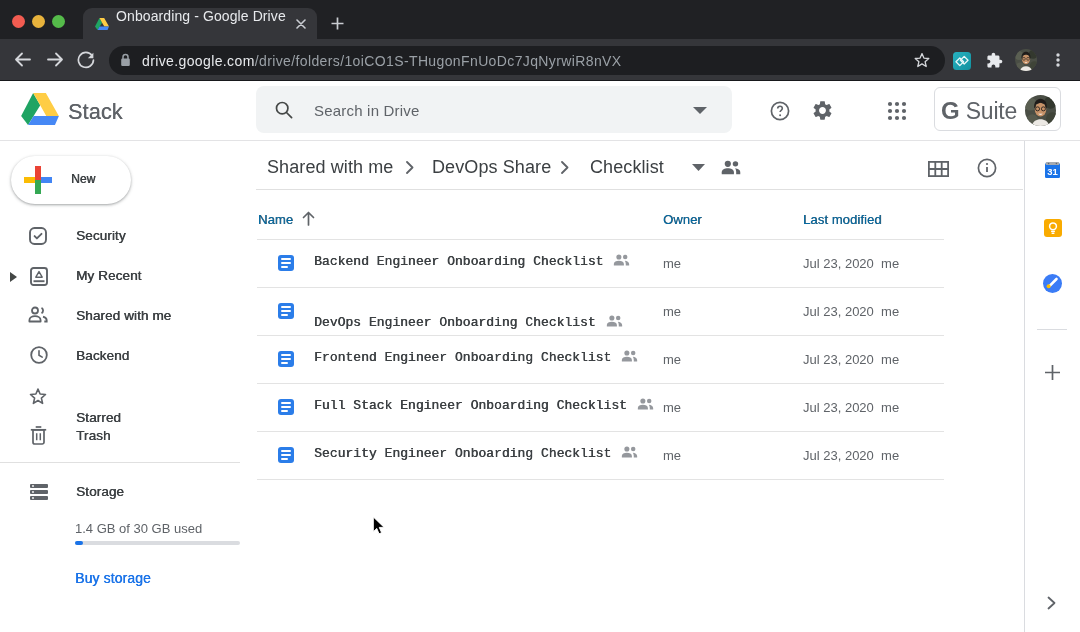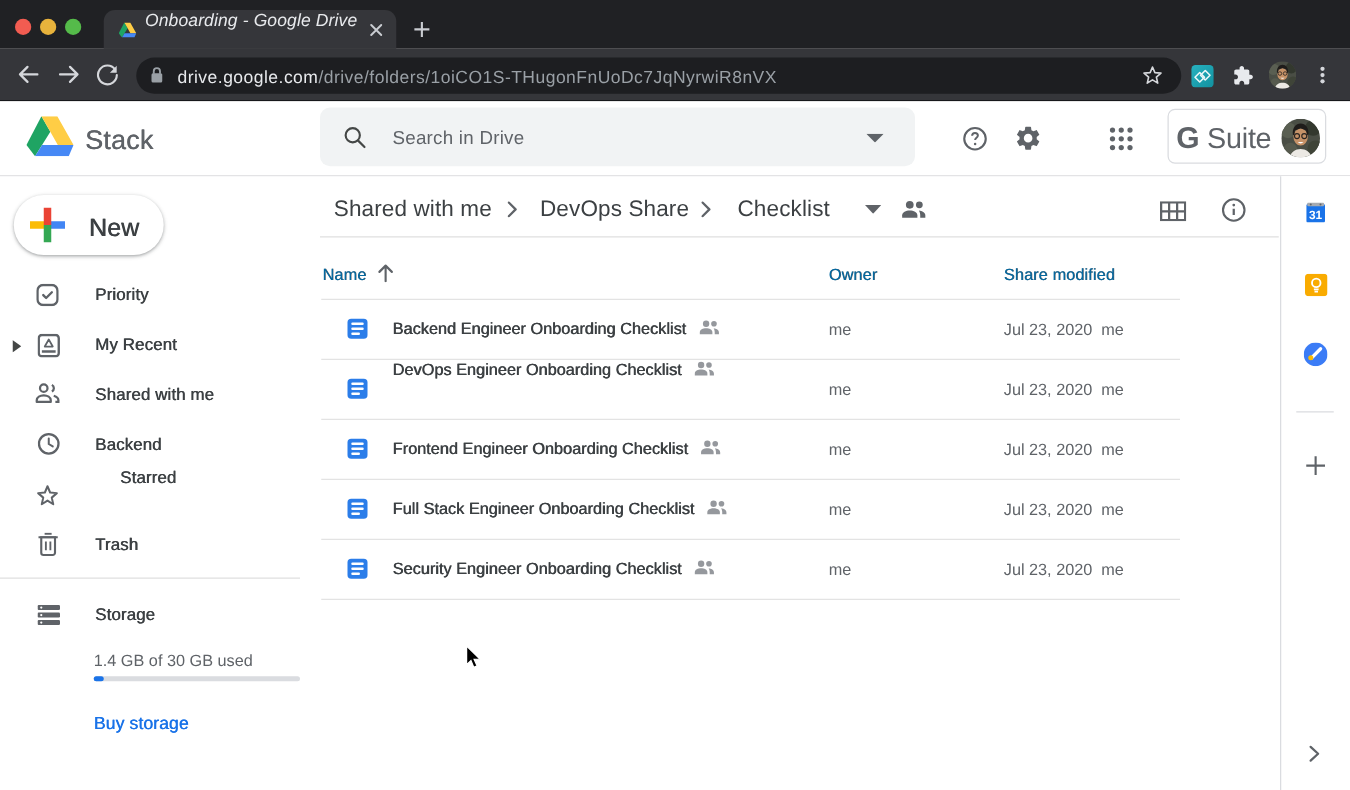--- a/index.html
+++ b/index.html
@@ -5,50 +5,50 @@
 * { margin:0; padding:0; box-sizing:border-box; }
 html,body { width:1080px; height:632px; overflow:hidden; }
 body { font-family:"Liberation Sans",sans-serif; background:#fff; position:relative; }
 .abs { position:absolute; }
 
 
 #frame { position:absolute; left:0; top:0; width:1080px; height:39px; background:#202124; }
 #toolbar { position:absolute; left:0; top:39px; width:1080px; height:42px; background:#35363a; border-bottom:1px solid #17181b; }
 #tab { position:absolute; left:83px; top:8px; width:234px; height:31px; background:#35363a; border-radius:9px 9px 0 0; }
 .tl { position:absolute; top:15px; width:13px; height:13px; border-radius:50%; }
-#tabtitle { position:absolute; left:116px; top:0; width:180px; height:31px; line-height:32px; font-size:14px; color:#e8eaed; letter-spacing:0.1px; white-space:nowrap; overflow:hidden;font-style:italic; }
+#tabtitle { position:absolute; left:116px; top:0; width:180px; height:31px; line-height:32px; font-size:14px; color:#e8eaed; letter-spacing:0.1px; white-space:nowrap; overflow:hidden; }
 #omnibox { position:absolute; left:109px; top:46px; width:836px; height:29px; border-radius:15px; background:#1d1e21; }
 #urltext { position:absolute; left:142px; top:46px; height:29px; line-height:30px; font-size:14px; letter-spacing:0.38px; color:#e8eaed; white-space:nowrap; }
 #urltext span { color:#9aa0a6; }
 
 
 #dheader { position:absolute; left:0; top:81px; width:1080px; height:60px; background:#fff; border-bottom:1px solid #e3e3e5; }
 #drivetext { position:absolute; left:68px; top:100px; font-size:21.5px; color:#5f6368; letter-spacing:0.2px; text-shadow:0.3px 0 0 #5f6368; }
 #searchbar { position:absolute; left:256px; top:86px; width:476px; height:47px; background:#f1f3f4; border-radius:8px; }
 #searchtext { position:absolute; left:314px; top:102px; font-size:15px; color:#5f6368; letter-spacing:0.2px; }
 #gsuitebox { position:absolute; left:934px; top:87px; width:127px; height:44px; border:1px solid #dadce0; border-radius:6px; }
 #gsuitetext { position:absolute; left:941px; top:97px; font-size:23px; color:#5f6368; letter-spacing:-0.2px; }
 #gsuitetext b { font-weight:700; font-size:24px; }
 
 
 #newbtn { position:absolute; left:11px; top:156px; width:120px; height:48px; background:#fff; border-radius:24px; box-shadow:0 1px 2px 0 rgba(60,64,67,.30), 0 1px 3px 1px rgba(60,64,67,.15); }
-#newtext { position:absolute; left:71px; top:172px; font-size:20px; color:#3c4043; letter-spacing:0.1px; text-shadow:0.5px 0 0 #3c4043; }
+#newtext { position:absolute; left:71px; top:172px; font-size:12px; color:#3c4043; letter-spacing:0.1px; text-shadow:0.5px 0 0 #3c4043; }
 .navitem { position:absolute; left:76px; font-size:13.5px; color:#3c4043; letter-spacing:0.1px; text-shadow:0.45px 0 0 #3c4043; }
 #sbdivider { position:absolute; left:0px; top:462px; width:240px; height:1px; background:#e0e0e0; }
 #quota { position:absolute; left:75px; top:521px; font-size:13px; color:#5f6368; }
 #qbar { position:absolute; left:75px; top:541px; width:165px; height:4px; border-radius:2px; background:#dadce0; }
 #qfill { position:absolute; left:0; top:0; width:8px; height:4px; border-radius:2px; background:#1a73e8; }
 #buystorage { position:absolute; left:75px; top:570px; font-size:14px; color:#1a73e8; letter-spacing:0.1px; text-shadow:0.45px 0 0 #1a73e8; }
 
 
 #crumbrow { position:absolute; left:256px; top:141px; width:767px; height:49px; border-bottom:1px solid #e0e0e0; }
 .crumb { position:absolute; top:157px; font-size:18px; color:#3c4043; letter-spacing:0.1px; white-space:nowrap; }
 .hname { position:absolute; top:212px; font-size:13px; color:#0369a1; letter-spacing:0.1px; text-shadow:0.4px 0 0 #5f6368; }
 .rowline { position:absolute; left:257px; width:687px; height:1px; background:#e3e3e3; }
-.rowtitle { position:absolute; left:314px; font-size:13px; color:#3c4043; letter-spacing:0.02px; white-space:nowrap; display:flex; align-items:center; height:16px; margin-top:-1px; text-shadow:0.45px 0 0 #3c4043; }
+.rowtitle { position:absolute; left:314px; font-size:13px; color:#3c4043; letter-spacing:0.02px; white-space:nowrap; display:flex; align-items:flex-start; height:16px; margin-top:-1px; text-shadow:0.45px 0 0 #3c4043;font-family:Liberation Mono, monospace; }
 .rowtitle svg { margin-left:10px; }
 .rowmeta { position:absolute; font-size:13px; color:#5f6368; white-space:nowrap; }
 .docicon { position:absolute; left:278px; width:16px; height:16px; background:#2b7de9; border-radius:3px; }
 .docicon i { position:absolute; left:3px; height:2px; background:#fff; border-radius:1px; }
 
 
 #rpanel { position:absolute; left:1024px; top:141px; width:56px; height:491px; background:#fff; border-left:1px solid #dadce0; }
 #rpdiv { position:absolute; left:1037px; top:329px; width:30px; height:1px; background:#dadce0; }
 </style>
 </head>
@@ -205,25 +205,25 @@
   <ellipse cx="17" cy="16" rx="6.3" ry="7.5" fill="#c69268"></ellipse>
   <path d="M10.2 14.5c-.8-6.5 2.6-10.3 6.8-10.3s7.6 3.8 6.8 10.3l-1.4-.7-.4-3.6-5-1.8-5 1.8-.4 3.6z" fill="#1f1c1a"></path>
   <circle cx="13.8" cy="15.2" r="2.2" stroke="#2a2522" stroke-width="1" fill="none"></circle>
   <circle cx="20.2" cy="15.2" r="2.2" stroke="#2a2522" stroke-width="1" fill="none"></circle>
   <path d="M14.5 20.5c1.5 1.5 3.5 1.5 5 0z" fill="#fff"></path>
  </g>
 </svg>
 
 <div id="newbtn"></div>
 <div id="newtext">New</div>
-<div class="navitem" style="top:228px;">Priority</div>
+<div class="navitem" style="top:228px;">Security</div>
 <div class="navitem" style="top:268px;">My Recent</div>
 <div class="navitem" style="top:308px;">Shared with me</div>
 <div class="navitem" style="top:348px;">Backend</div>
-<div class="navitem" style="top:374px;margin-left:20px;">Starred</div>
+<div class="navitem" style="top:410px;">Starred</div>
 <div class="navitem" style="top:428px;">Trash</div>
 <div id="sbdivider"></div>
 <div class="navitem" style="top:484px;">Storage</div>
 <div id="quota">1.4 GB of 30 GB used</div>
 <div id="qbar">
     <div id="qfill"></div>
   </div>
 <div id="buystorage">Buy storage</div>
 
 <svg class="abs" style="left:24px; top:166px;" width="28" height="28" viewBox="0 0 28 28">
@@ -319,21 +319,21 @@
  <path d="M10 9v5" stroke="#5f6368" stroke-width="1.8"></path>
  <circle cx="10" cy="6" r="1.1" fill="#5f6368"></circle>
 </svg>
 
 <svg class="abs" style="left:301px; top:211px;" width="15" height="15" viewBox="0 0 15 15">
  <path d="M7.5 14V1.5M2.5 6.5l5-5 5 5" stroke="#5f6368" stroke-width="1.7" fill="none" stroke-linecap="round" stroke-linejoin="round"></path>
 </svg>
 
 <div class="hname" style="left:258px;">Name</div>
 <div class="hname" style="left:663px;">Owner</div>
-<div class="hname" style="left:803px;">Share modified</div>
+<div class="hname" style="left:803px;">Last modified</div>
 
 <div class="rowline" style="top:239px;"></div>
 <div class="rowline" style="top:287px;"></div>
 <div class="rowline" style="top:335px;"></div>
 <div class="rowline" style="top:383px;"></div>
 <div class="rowline" style="top:431px;"></div>
 <div class="rowline" style="top:479px;"></div>
 
 <div class="docicon" style="top:255px;">
     <i style="top:3px;width:10px;"></i>
@@ -362,21 +362,21 @@
   </div>
 
 <div class="rowtitle" style="top:255px;">Backend Engineer Onboarding Checklist<svg width="17" height="12" viewBox="0 0 22 16">
       <g fill="#95989d">
         <circle cx="7.5" cy="4" r="3.4"></circle>
         <path d="M0.8 15.3v-2.1c0-2.8 3.3-4.3 6.7-4.3s6.7 1.5 6.7 4.3v2.1z"></path>
         <circle cx="15.9" cy="4" r="3"></circle>
         <path d="M15.5 8.9c2.9.3 5.7 1.7 5.7 4.3v2.1h-4.5v-2.1c0-1.7-.5-3.2-1.2-4.3z"></path>
       </g>
     </svg></div>
-<div class="rowtitle" style="top:288px;">DevOps Engineer Onboarding Checklist<svg width="17" height="12" viewBox="0 0 22 16">
+<div class="rowtitle" style="top:316px;">DevOps Engineer Onboarding Checklist<svg width="17" height="12" viewBox="0 0 22 16">
       <g fill="#95989d">
         <circle cx="7.5" cy="4" r="3.4"></circle>
         <path d="M0.8 15.3v-2.1c0-2.8 3.3-4.3 6.7-4.3s6.7 1.5 6.7 4.3v2.1z"></path>
         <circle cx="15.9" cy="4" r="3"></circle>
         <path d="M15.5 8.9c2.9.3 5.7 1.7 5.7 4.3v2.1h-4.5v-2.1c0-1.7-.5-3.2-1.2-4.3z"></path>
       </g>
     </svg></div>
 <div class="rowtitle" style="top:351px;">Frontend Engineer Onboarding Checklist<svg width="17" height="12" viewBox="0 0 22 16">
       <g fill="#95989d">
         <circle cx="7.5" cy="4" r="3.4"></circle>

